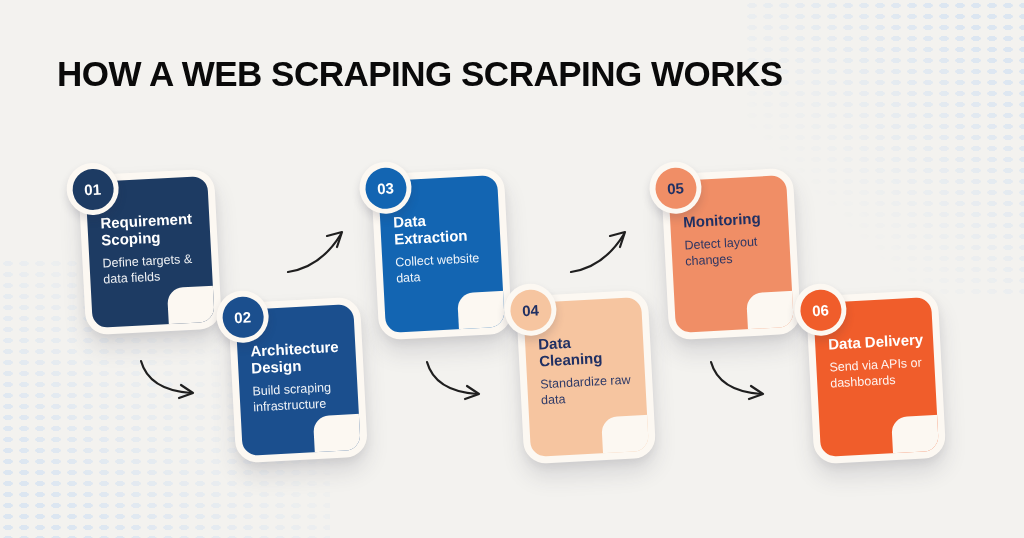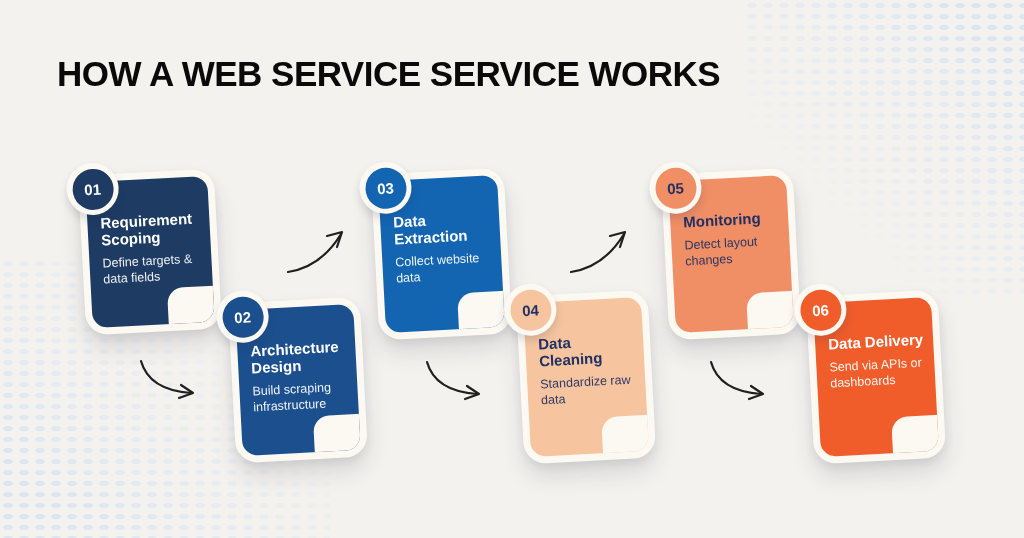--- a/index.html
+++ b/index.html
@@ -63,21 +63,21 @@
   .arrow svg { display:block; width:100%; height:100%; }
 </style>
 </head>
 <body>
 
 <div class="stage" style="background: rgb(243, 242, 239);">
 
   <div class="pattern tr"></div>
   <div class="pattern bl"></div>
 
-  <h1 class="title" style="color: rgb(10, 10, 10);">HOW A WEB SERVICE SERVICE WORKS</h1>
+  <h1 class="title" style="color: rgb(10, 10, 10);">HOW A WEB SCRAPING SCRAPING WORKS</h1>
 
   <div class="card" style="left: 82px; top: 172px; width: 136px; height: 160px; --card: #1d3b63; --text: #ffffff; --badgeText: #ffffff; background: rgb(252, 248, 242);">
     <div class="card-inner">
       <div class="card-text">
         <h3>Requirement Scoping</h3>
         <p>Define targets &amp; data fields</p>
       </div>
       <div class="notch" style="background: rgb(252, 248, 242);"></div>
     </div>
     <div class="badge">

